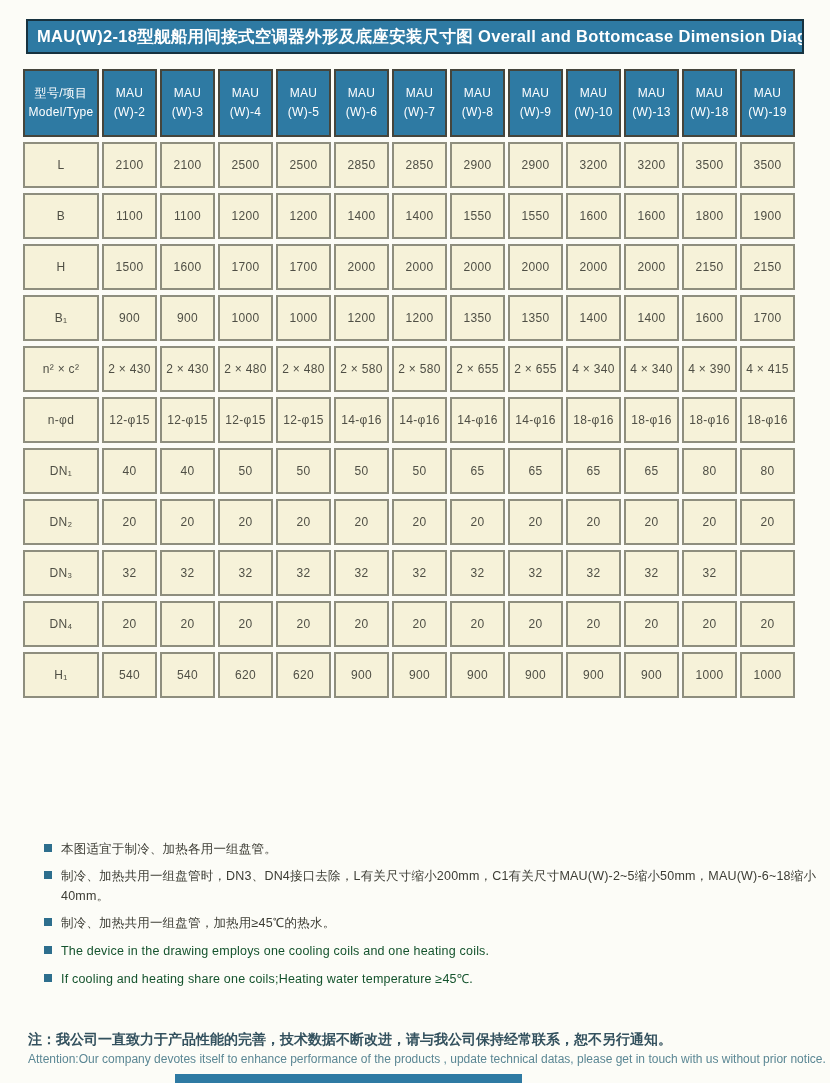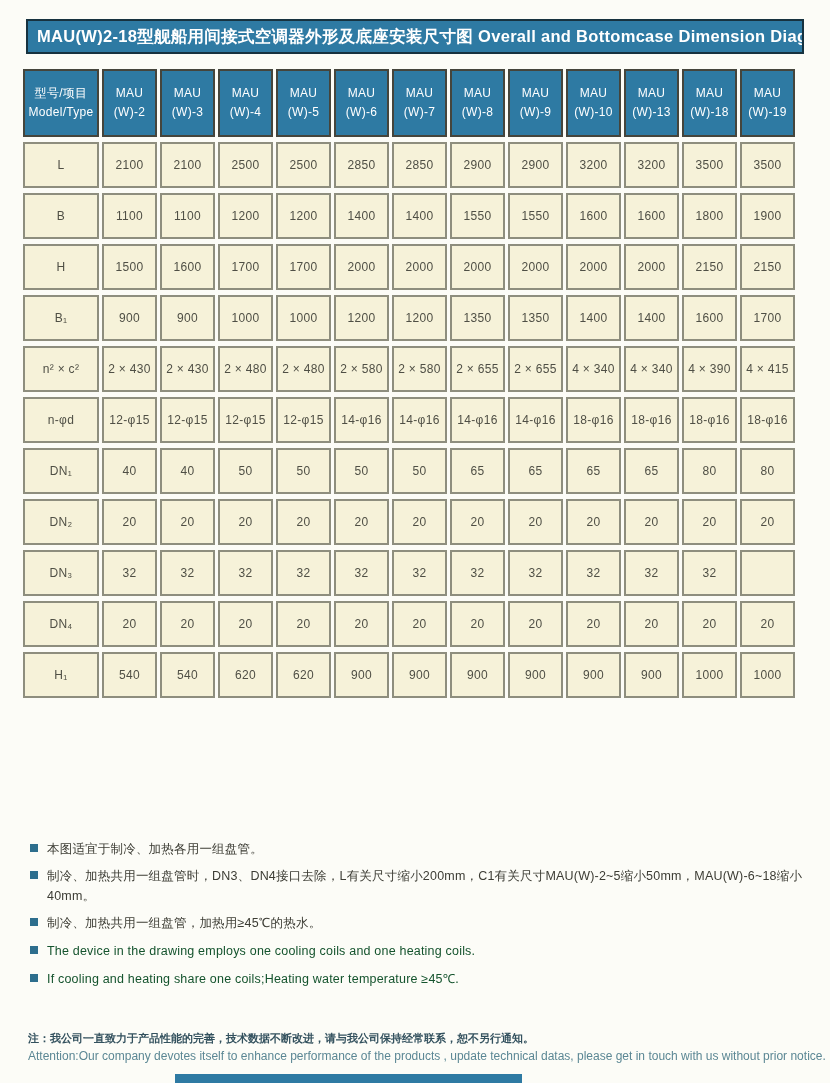--- a/index.html
+++ b/index.html
@@ -25,34 +25,34 @@
     text-align:center; vertical-align:middle;
     font-size:12px; font-weight:normal; color:#4f4f45;
     width:55px; height:46px; padding:0 1px;
     letter-spacing:0.3px;
   }
   table.dim-table th.corner, table.dim-table td.row-label { width:76px; }
   table.dim-table thead th {
     background:#2e7aa3; color:#ffffff; border-color:#45453c;
     height:68px; font-size:12px; line-height:1.6;
   }
-  .notes { position:absolute; left:30px; top:840px; width:782px; }
+  .notes { position:absolute; left:44px; top:840px; width:782px; }
   .note {
     position:relative; padding-left:17px; margin-bottom:8px;
     font-size:12.5px; line-height:1.55; color:#3c3c34;
     letter-spacing:0.2px;
   }
   .note.en { color:#14532d; margin-bottom:9px; }
   .note .bullet {
     position:absolute; left:0; top:4px; width:8px; height:8px;
     background:#2d6e8d;
   }
   .attention { position:absolute; left:28px; top:1031px; width:802px; overflow:hidden; }
   .attention-cn {
-    font-size:11px; font-weight:bold; color:#33515e;
+    font-size:14px; font-weight:bold; color:#33515e;
     margin-bottom:3px; white-space:nowrap;
   }
   .attention-en {
     font-size:12px; color:#5b8794; white-space:nowrap;
   }
   .partial-bar {
     position:absolute; left:175px; top:1074px; width:347px; height:9px;
     background:#2e7aa3;
   }
 </style>

